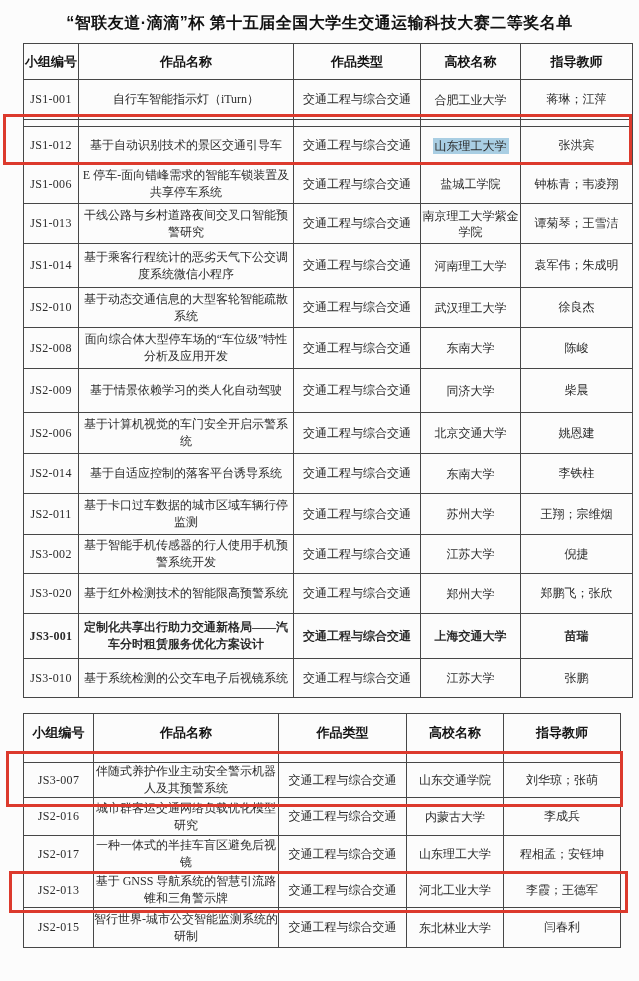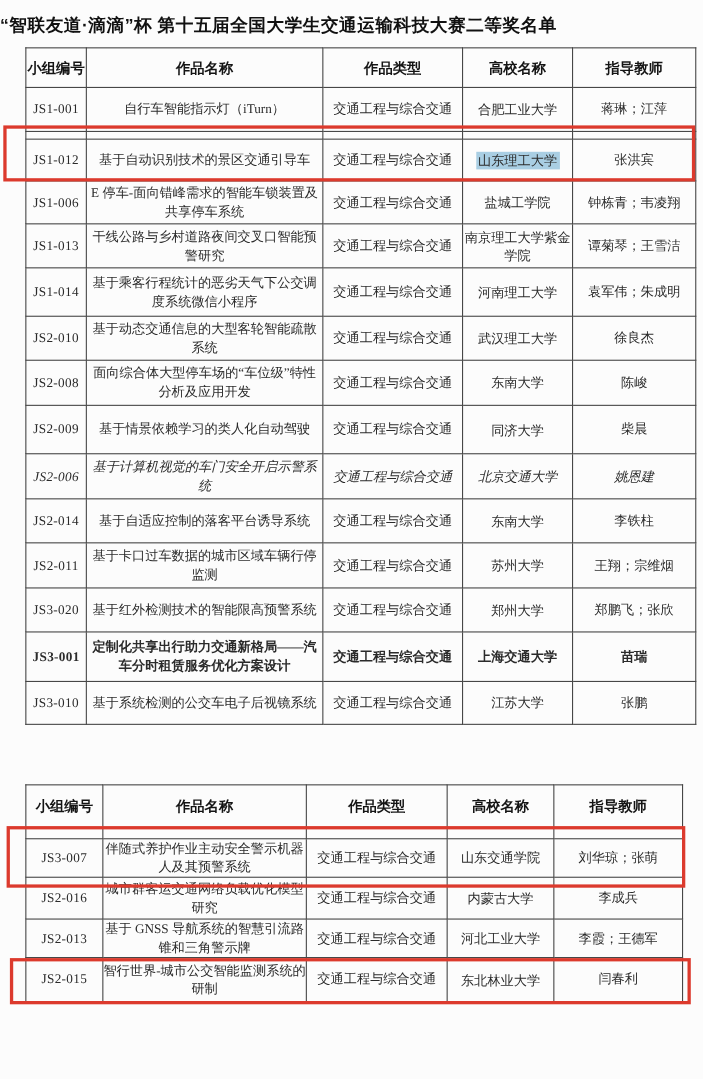--- a/index.html
+++ b/index.html
@@ -6,21 +6,21 @@
   .page{
     position:relative;
     width:639px;height:981px;
     overflow:hidden;
     background:#fcfcfc;
     font-family:"Liberation Serif","DejaVu Serif",serif;
     color:#2b2b2b;
   }
   .doc-title{
     position:absolute;top:13px;left:0;width:639px;
-    text-align:left;
+    text-align:center;
     font-family:"Liberation Sans","DejaVu Sans",sans-serif;
     font-weight:bold;font-size:16px;color:#111;
     letter-spacing:.5px;
   }
   table.awards{
     position:absolute;
     border-collapse:collapse;
     table-layout:fixed;
   }
   #t1{left:23px;top:43px;width:609px;}
@@ -133,40 +133,47 @@
           <td class="c-school">东南大学</td>
           <td class="c-advisor">陈峻</td>
         </tr>
         <tr style="height: 44px; margin-left: 13px;">
           <td class="c-id">JS2-009</td>
           <td class="c-title">基于情景依赖学习的类人化自动驾驶</td>
           <td class="c-type">交通工程与综合交通</td>
           <td class="c-school">同济大学</td>
           <td class="c-advisor">柴晨</td>
         </tr>
-        <tr style="height: 41px; font-style: italic;">
+        <tr style="height: 41px;">
           <td class="c-id">JS2-006</td>
           <td class="c-title">基于计算机视觉的车门安全开启示警系统</td>
           <td class="c-type">交通工程与综合交通</td>
           <td class="c-school">北京交通大学</td>
           <td class="c-advisor">姚恩建</td>
         </tr>
         <tr style="height: 40px;">
           <td class="c-id">JS2-014</td>
           <td class="c-title">基于自适应控制的落客平台诱导系统</td>
           <td class="c-type">交通工程与综合交通</td>
           <td class="c-school">东南大学</td>
           <td class="c-advisor">李铁柱</td>
         </tr>
         <tr style="height: 41px;">
           <td class="c-id">JS2-011</td>
           <td class="c-title">基于卡口过车数据的城市区域车辆行停监测</td>
           <td class="c-type">交通工程与综合交通</td>
           <td class="c-school">苏州大学</td>
           <td class="c-advisor">王翔；宗维烟</td>
+        </tr>
+        <tr style="height: 39px;">
+          <td class="c-id">JS3-002</td>
+          <td class="c-title">基于智能手机传感器的行人使用手机预警系统开发</td>
+          <td class="c-type">交通工程与综合交通</td>
+          <td class="c-school">江苏大学</td>
+          <td class="c-advisor">倪捷</td>
         </tr>
         <tr style="height: 40px; margin-left: 28px;">
           <td class="c-id">JS3-020</td>
           <td class="c-title">基于红外检测技术的智能限高预警系统</td>
           <td class="c-type">交通工程与综合交通</td>
           <td class="c-school">郑州大学</td>
           <td class="c-advisor">郑鹏飞；张欣</td>
         </tr>
         <tr style="height: 45px; font-weight: bold;">
           <td class="c-id">JS3-001</td>
@@ -216,20 +223,27 @@
           <td class="c-school">山东交通学院</td>
           <td class="c-advisor">刘华琼；张萌</td>
         </tr>
         <tr style="height: 38px;">
           <td class="c-id">JS2-016</td>
           <td class="c-title">城市群客运交通网络负载优化模型研究</td>
           <td class="c-type">交通工程与综合交通</td>
           <td class="c-school">内蒙古大学</td>
           <td class="c-advisor">李成兵</td>
         </tr>
+        <tr style="height: 37px;">
+          <td class="c-id">JS2-017</td>
+          <td class="c-title">一种一体式的半挂车盲区避免后视镜</td>
+          <td class="c-type">交通工程与综合交通</td>
+          <td class="c-school">山东理工大学</td>
+          <td class="c-advisor">程相孟；安钰坤</td>
+        </tr>
         <tr style="height: 35px;">
           <td class="c-id">JS2-013</td>
           <td class="c-title">基于 GNSS 导航系统的智慧引流路锥和三角警示牌</td>
           <td class="c-type">交通工程与综合交通</td>
           <td class="c-school">河北工业大学</td>
           <td class="c-advisor">李霞；王德军</td>
         </tr>
         <tr style="height: 40px;">
           <td class="c-id">JS2-015</td>
           <td class="c-title">智行世界-城市公交智能监测系统的研制</td>

